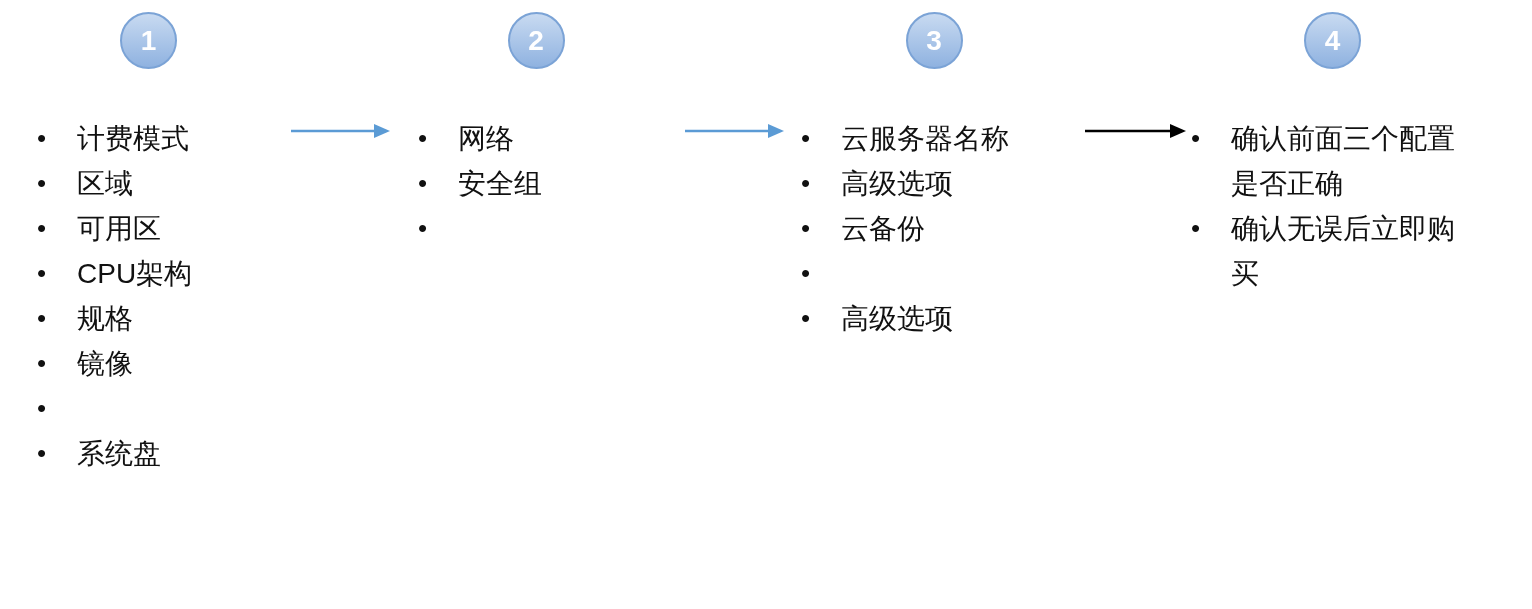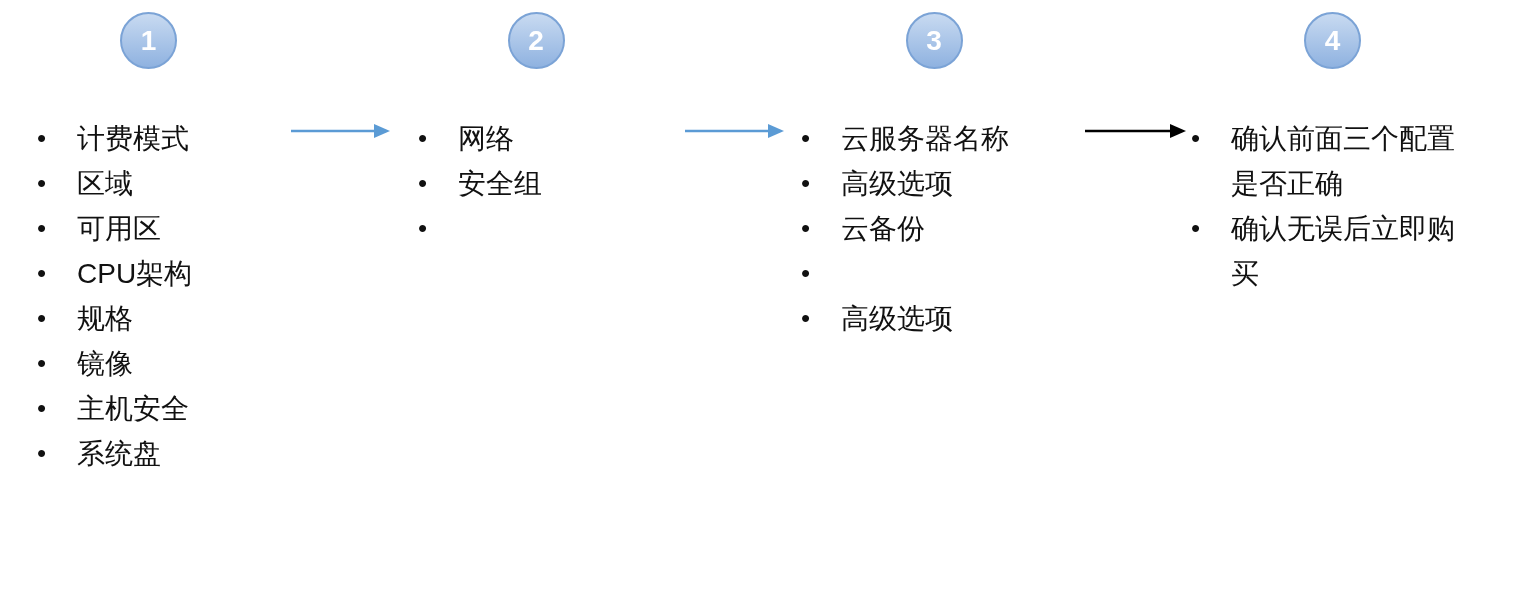--- a/index.html
+++ b/index.html
@@ -115,21 +115,20 @@
       <li>
         <span class="bullet">•</span>
         <span class="item-text">规格</span>
       </li>
       <li>
         <span class="bullet">•</span>
         <span class="item-text">镜像</span>
       </li>
       <li>
         <span class="bullet">•</span>
-        <span class="item-text">主机安全</span>
       </li>
       <li>
         <span class="bullet">•</span>
         <span class="item-text">系统盘</span>
       </li>
     </ul>
   </div>
 
   <div class="step step-2">
     <div class="badge">

